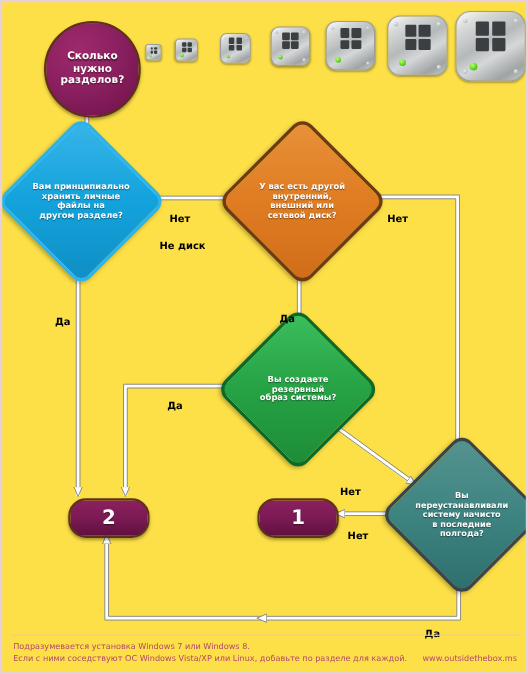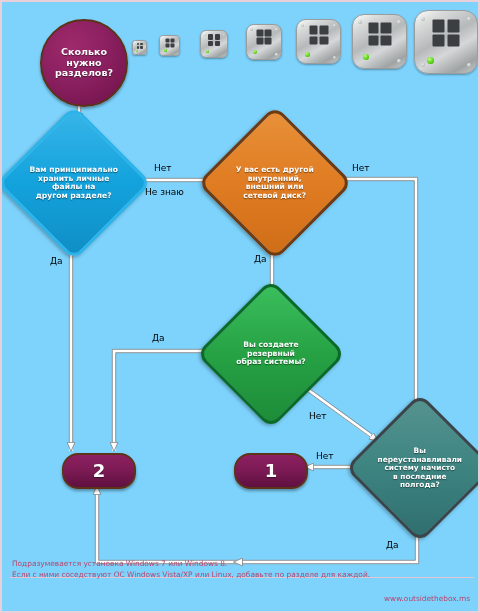--- a/index.html
+++ b/index.html
@@ -1,19 +1,19 @@
 <!DOCTYPE html>
 <html><head>
 <meta charset="utf-8">
 <style>
   html,body{margin:0;padding:0;background:#ffffff;}
   body{font-family:"DejaVu Sans","Liberation Sans",sans-serif;}
   #page{
     position:relative;width:480px;height:613px;overflow:hidden;
-    background:#7dd3fc;box-sizing:border-box;
+    background:#fde047;box-sizing:border-box;
     border:2px solid #e8cfd9;
     padding-left:12px;
   }
   #canvas{position:absolute;left:0;top:0;width:480px;height:613px;}
   .node{position:absolute;display:flex;align-items:center;justify-content:center;text-align:center;}
   .node .txt{
     color:#ffffff;font-weight:bold;line-height:1.15;
     text-shadow:0 1px 1px rgba(0,0,0,.45);
     padding:0 6px;box-sizing:border-box;width:100%;
   }
@@ -68,22 +68,23 @@
     background:linear-gradient(180deg,#8d2060 0%,#7b1a54 50%,#5f1040 100%);
     border:2px solid #5e3418;
     box-shadow:0 2px 3px rgba(0,0,0,.35);
   }
   .capsule .txt{font-size:18px;}
   #res-two{left:60px;top:451px;width:70px;height:32px;}
   #res-one{left:232px;top:451px;width:70px;height:32px;}
 
   
   .elabel{
-    position:absolute;color:#000;font-size:9px;font-weight:normal;
+    position:absolute;color:#000;font-size:9px;font-weight:bold;
     white-space:nowrap;
+    margin-top:32px;
   }
 
   
   .drive{position:absolute;}
   .drive .body{
     width:100%;height:100%;box-sizing:border-box;
     border-radius:22%;
     background:linear-gradient(150deg,#fdfdfd 0%,#d9dbdb 18%,#b6b9ba 45%,#d5d7d8 62%,#9fa3a4 85%,#c9cccd 100%);
     border:1px solid #9a9d9e;
     box-shadow:0 1px 2px rgba(0,0,0,.32);
@@ -98,21 +99,21 @@
     position:absolute;border-radius:50%;
     background:radial-gradient(circle at 35% 30%,#b8ff7a,#49c706 70%,#2e8a03 100%);
   }
   .drive .screw{
     position:absolute;border-radius:50%;
     background:radial-gradient(circle at 35% 30%,#eceeee,#9fa3a4);
   }
 
   
   #divider{position:absolute;left:8px;top:575px;width:464px;height:1px;background:#e3c6d2;}
-  #footer{position:absolute;left:10px;top:556px;width:460px;}
+  #footer{position:absolute;left:10px;top:580px;width:460px;}
   #footer .line{color:#b4476f;font-size:7.4px;line-height:1.5;white-space:nowrap;}
   #site{position:absolute;right:8px;top:592px;color:#b4476f;font-size:7.4px;}
 </style>
 </head>
 <body>
 
 <div id="page">
 
   <svg id="canvas" viewBox="0 0 480 613">
     <defs>
@@ -296,21 +297,21 @@
 
   <div id="res-two" class="node capsule">
     <div class="txt">2</div>
   </div>
 
   <div id="res-one" class="node capsule">
     <div class="txt">1</div>
   </div>
 
   <div class="elabel" style="left:152px;top:161px;">Нет</div>
-  <div class="elabel" style="left:143px;top:185px;">Не знаю</div>
+  <div class="elabel" style="left:143px;top:185px;">Не диск</div>
   <div class="elabel" style="left:48px;top:254px;">Да</div>
   <div class="elabel" style="left:252px;top:252px;">Да</div>
   <div class="elabel" style="left:350px;top:161px;">Нет</div>
   <div class="elabel" style="left:150px;top:331px;">Да</div>
   <div class="elabel" style="left:307px;top:409px;">Нет</div>
   <div class="elabel" style="left:314px;top:449px;">Нет</div>
   <div class="elabel" style="left:384px;top:538px;">Да</div>
 
   <div id="divider"></div>
   <div id="footer">

